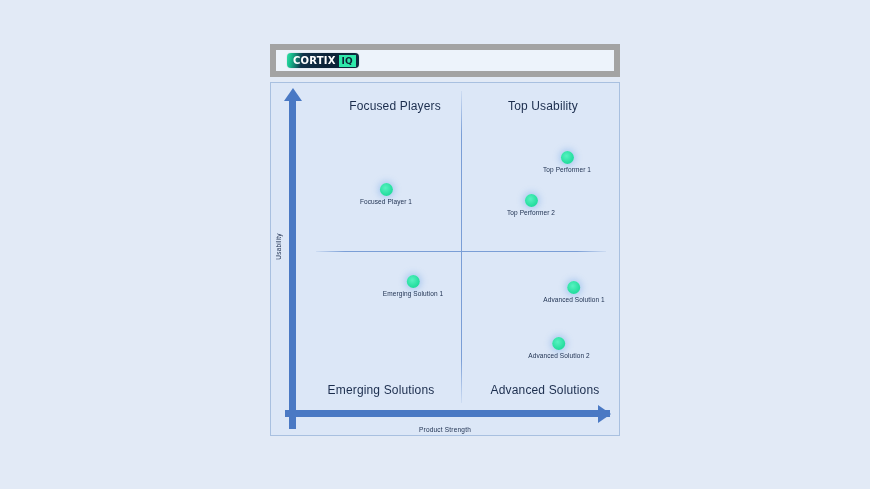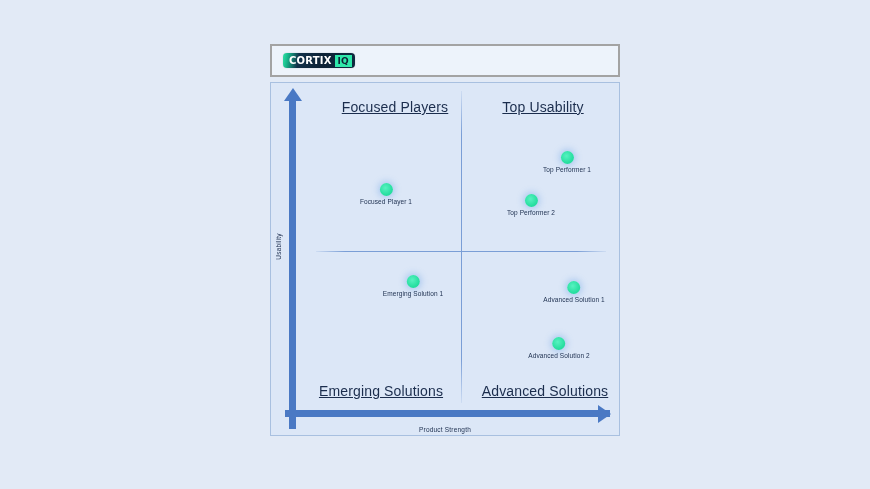--- a/index.html
+++ b/index.html
@@ -26,21 +26,21 @@
 
   
   #header-panel {
     position: absolute;
     left: 0;
     top: 0;
     width: 350px;
     height: 33px;
     box-sizing: border-box;
     background: #edf3fb;
-    border: 2px solid #a3a3a3;
+    border: 6px solid #a3a3a3;
     display: flex;
     align-items: center;
     padding-left: 11px;
   }
 
   
   #brand-logo {
     display: inline-flex;
     align-items: center;
     height: 15px;
@@ -172,26 +172,25 @@
     left: 45px;
     top: 168px;
     width: 290px;
     height: 1px;
     background: linear-gradient(to right, rgba(122,158,214,.15), #7a9ed6 10%, #7a9ed6 90%, rgba(122,158,214,.15));
   }
 
   
   .quadrant-title {
     position: absolute;
-    font-size: 14px;
+    font-size: 12px;
     color: #1b2d4d;
     white-space: nowrap;
     letter-spacing: .15px;
     transform: translateX(-50%);
-    text-decoration: underline;
   }
 
   
   .data-point {
     position: absolute;
     transform: translate(-50%, 0);
     text-align: center;
     white-space: nowrap;
   }
   .data-point .dot {

